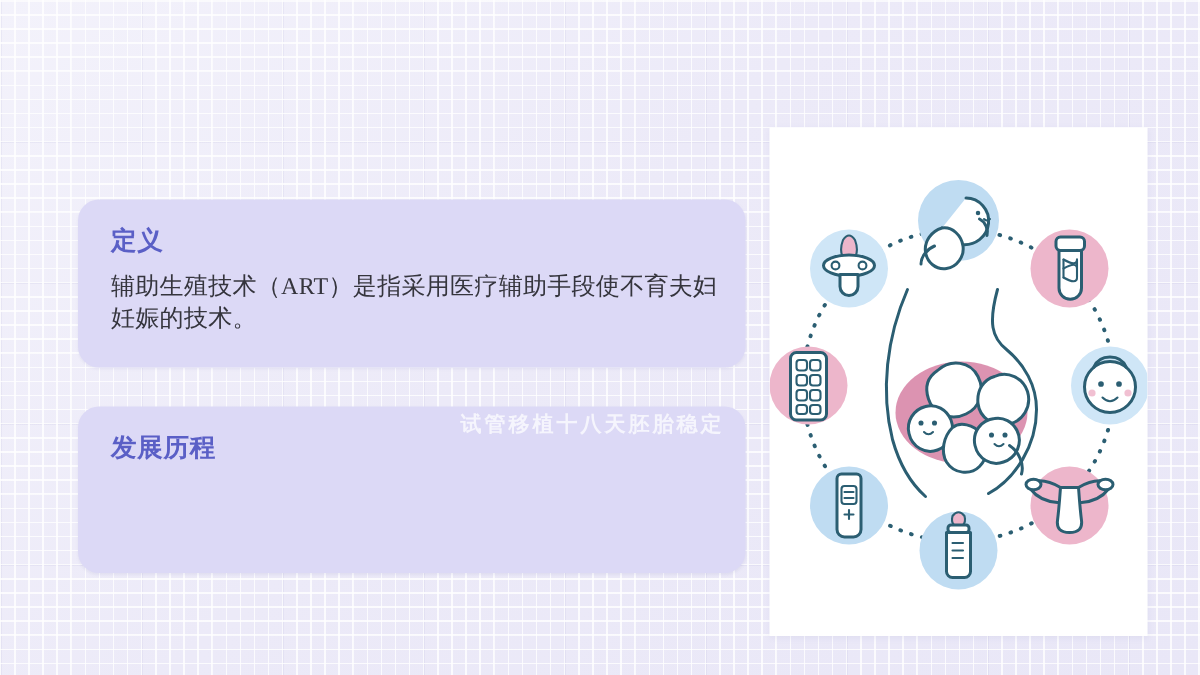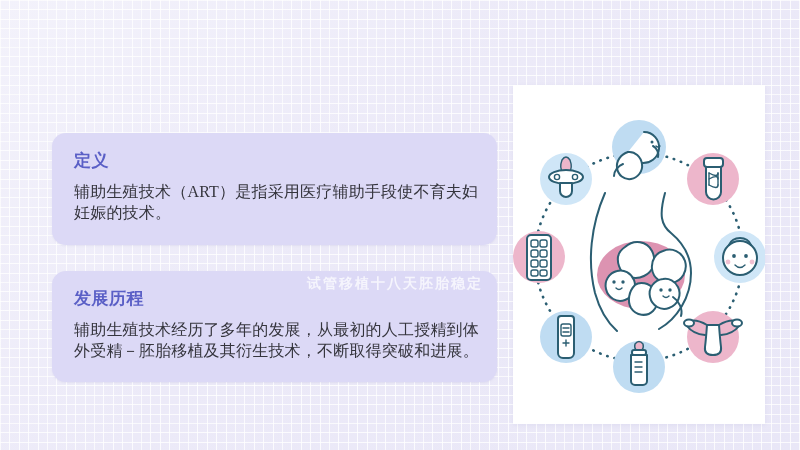--- a/index.html
+++ b/index.html
@@ -70,21 +70,20 @@
   <div class="grid"></div>
 
 
   <div class="card" id="card-definition">
     <div class="card-heading">定义</div>
     <div class="card-body">辅助生殖技术（ART）是指采用医疗辅助手段使不育夫妇妊娠的技术。</div>
   </div>
 
   <div class="card" id="card-history">
     <div class="card-heading">发展历程</div>
-    <div class="card-body">辅助生殖技术经历了多年的发展，从最初的人工授精到体外受精－胚胎移植及其衍生技术，不断取得突破和进展。</div>
   </div>
 
   <div class="watermark">试管移植十八天胚胎稳定</div>
 
   <div class="art-panel">
     <svg viewBox="0 0 252 339" xmlns="http://www.w3.org/2000/svg">
       <defs>
         <style>
           .ln{fill:none;stroke:#2b5e72;stroke-width:2;stroke-linecap:round;stroke-linejoin:round;}
           .lnT{fill:none;stroke:#2b5e72;stroke-width:1.4;stroke-linecap:round;stroke-linejoin:round;}

